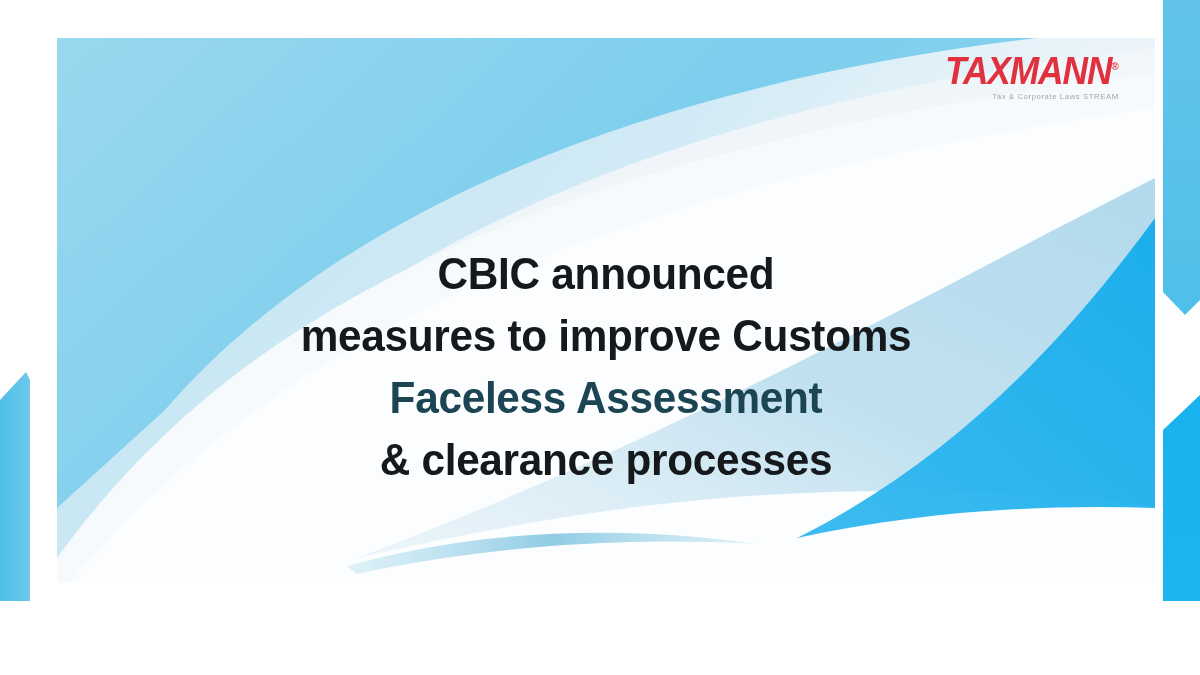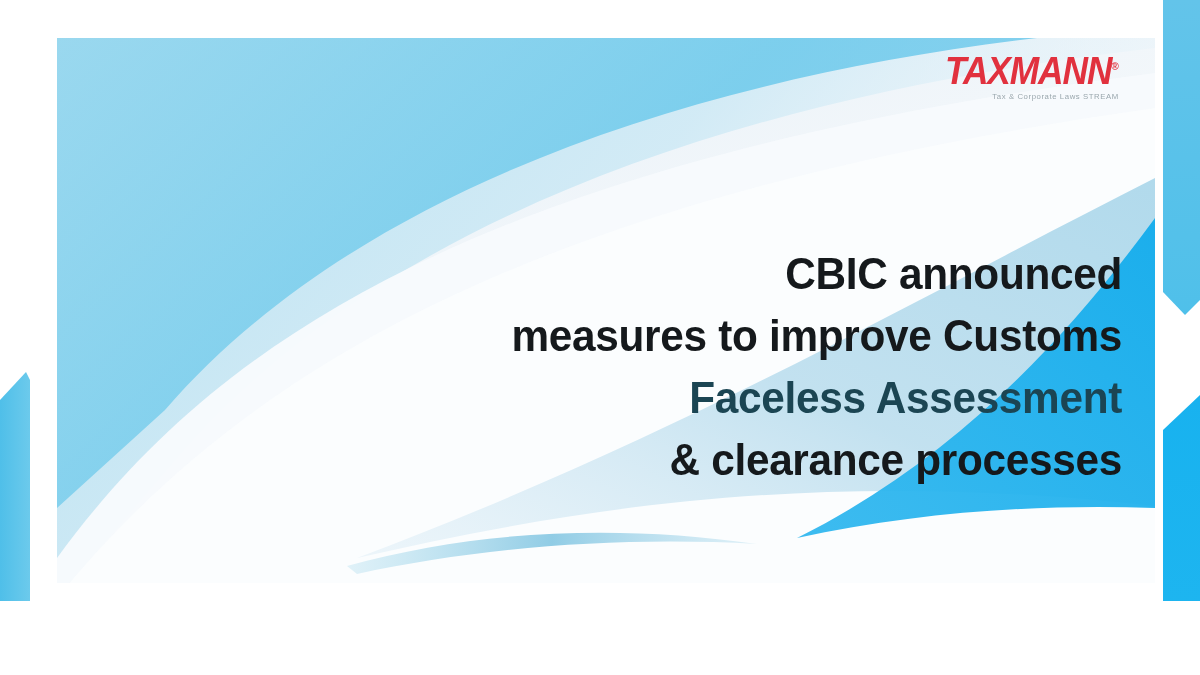--- a/index.html
+++ b/index.html
@@ -88,21 +88,21 @@
     transform: scaleX(0.97);
     transform-origin: right center;
   }
 
   
   #headline {
     position: absolute;
     left: 0;
     right: 0;
     top: 205px;
-    text-align: right;
+    text-align: center;
     z-index: 5;
   }
   .hl-line {
     font-family: "Liberation Sans", sans-serif;
     font-weight: bold;
     font-size: 45px;
     line-height: 62px;
     letter-spacing: -0.3px;
     color: #15191c;
     transform: scaleX(0.94);

